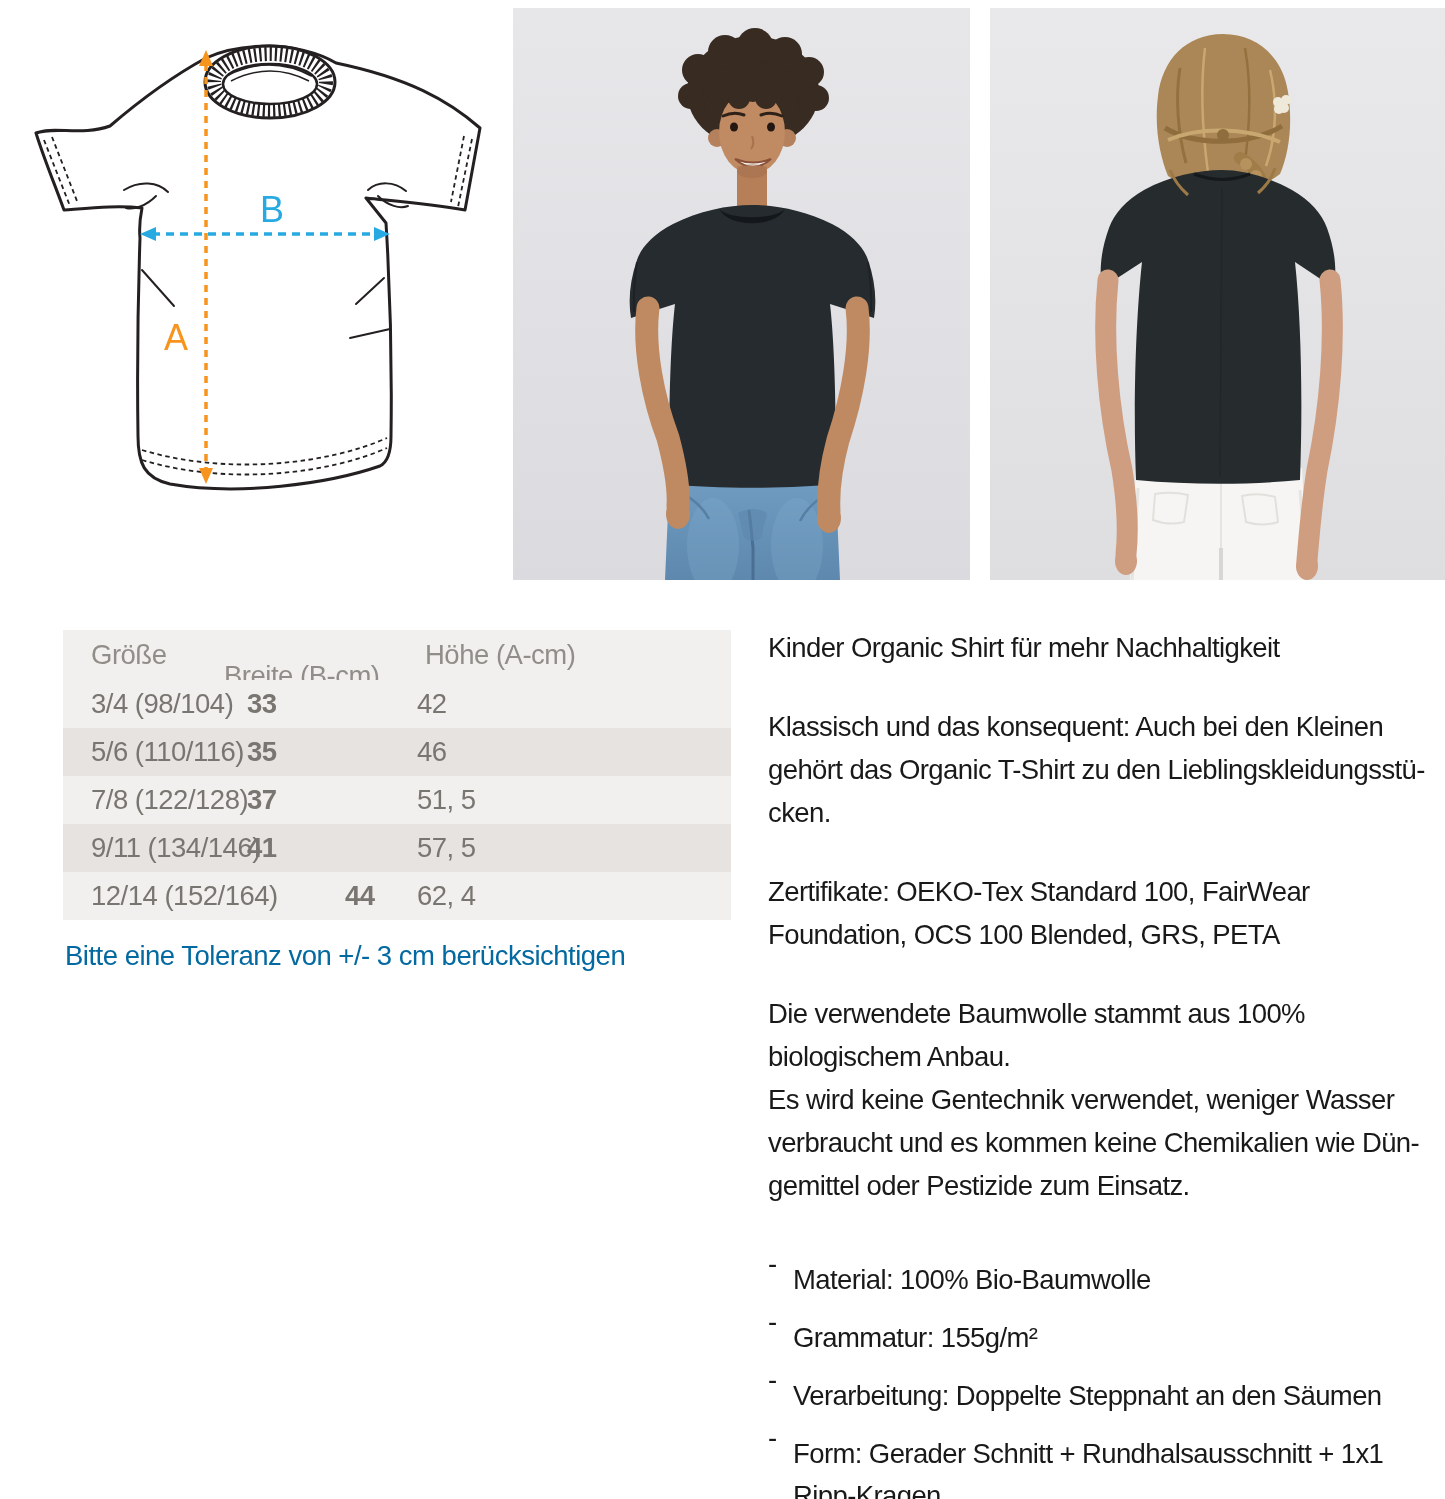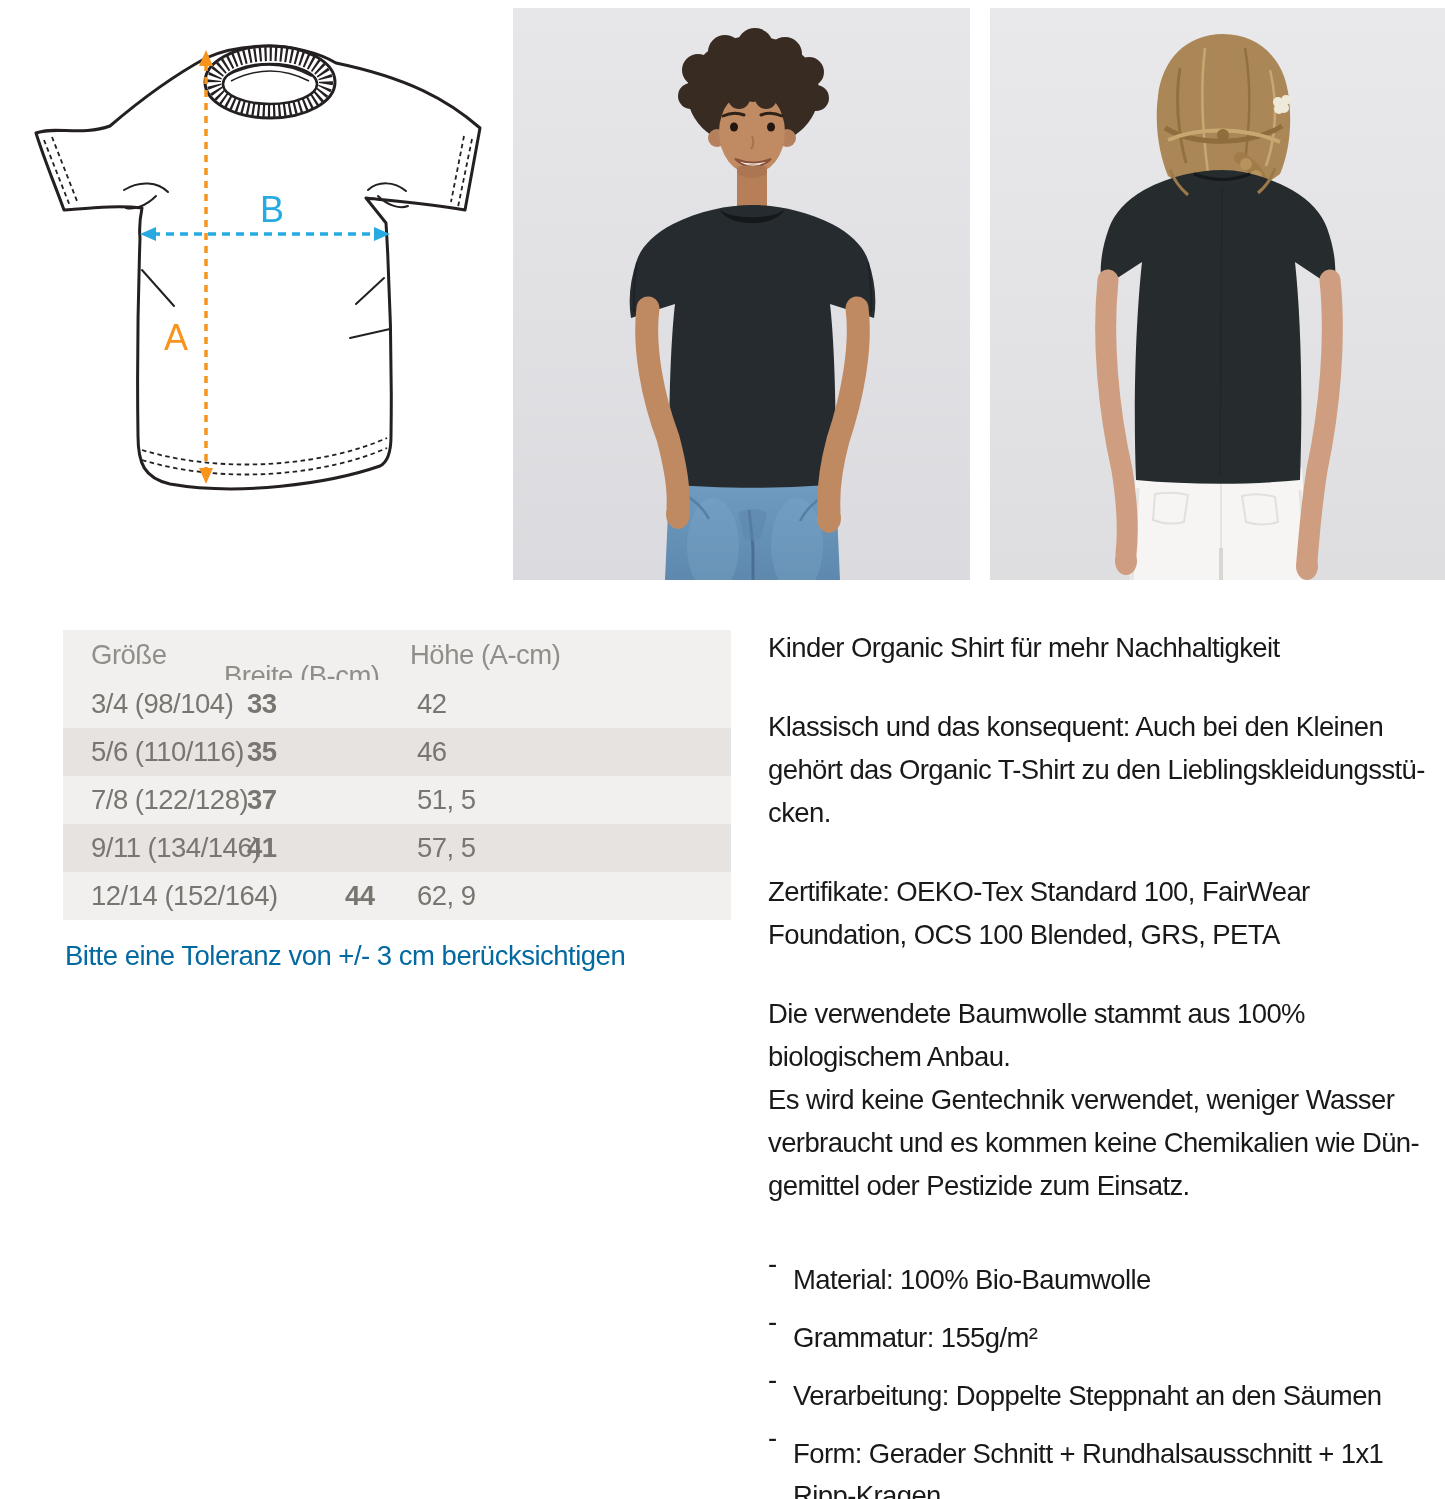--- a/index.html
+++ b/index.html
@@ -14,21 +14,21 @@
   
   .diagram{position:absolute;left:28px;top:38px;width:465px;height:515px;}
 
   
   .size-table{position:absolute;left:63px;top:630px;width:668px;
               font-size:27.5px;letter-spacing:-0.5px;}
   .hrow{position:relative;height:50px;background:#f2f0ee;color:#918e8a;}
   .hrow .hcell{position:absolute;top:0;line-height:50px;white-space:nowrap;}
   .hrow .hc1{left:28px;}
   .hrow .hc2{left:161px;margin-top:21px;}
-  .hrow .hc3{left:347px;}
+  .hrow .hc3{left:362px;}
   .trow{position:relative;height:48px;color:#797672;}
   .trow:nth-child(even){background:#e6e3e1;}
   .trow:nth-child(odd){background:#f2f0ee;}
   .trow span{position:absolute;top:0;line-height:48px;white-space:nowrap;}
   .trow .c1{left:28px;}
   .trow .c2{left:184px;font-weight:bold;}
   .trow .c3{left:354px;}
   .trow:nth-last-child(1) .c2{left:282px;}
 
   .tolerance-note{position:absolute;left:65px;top:940px;font-size:27.5px;
@@ -263,21 +263,21 @@
 
         <div class="trow">
           <span class="c1">9/11 (134/146)</span>
           <span class="c2">41</span>
           <span class="c3">57, 5</span>
         </div>
 
         <div class="trow">
           <span class="c1">12/14 (152/164)</span>
           <span class="c2">44</span>
-          <span class="c3">62, 9</span>
+          <span class="c3">62, 4</span>
         </div>
       </div>
   </div>
 
   <div class="tolerance-note">Bitte eine Toleranz von +/- 3 cm berücksichtigen</div>
 
   <div class="description">
     <div>
 
     <p class="para">Kinder Organic Shirt für mehr Nachhaltigkeit</p>

